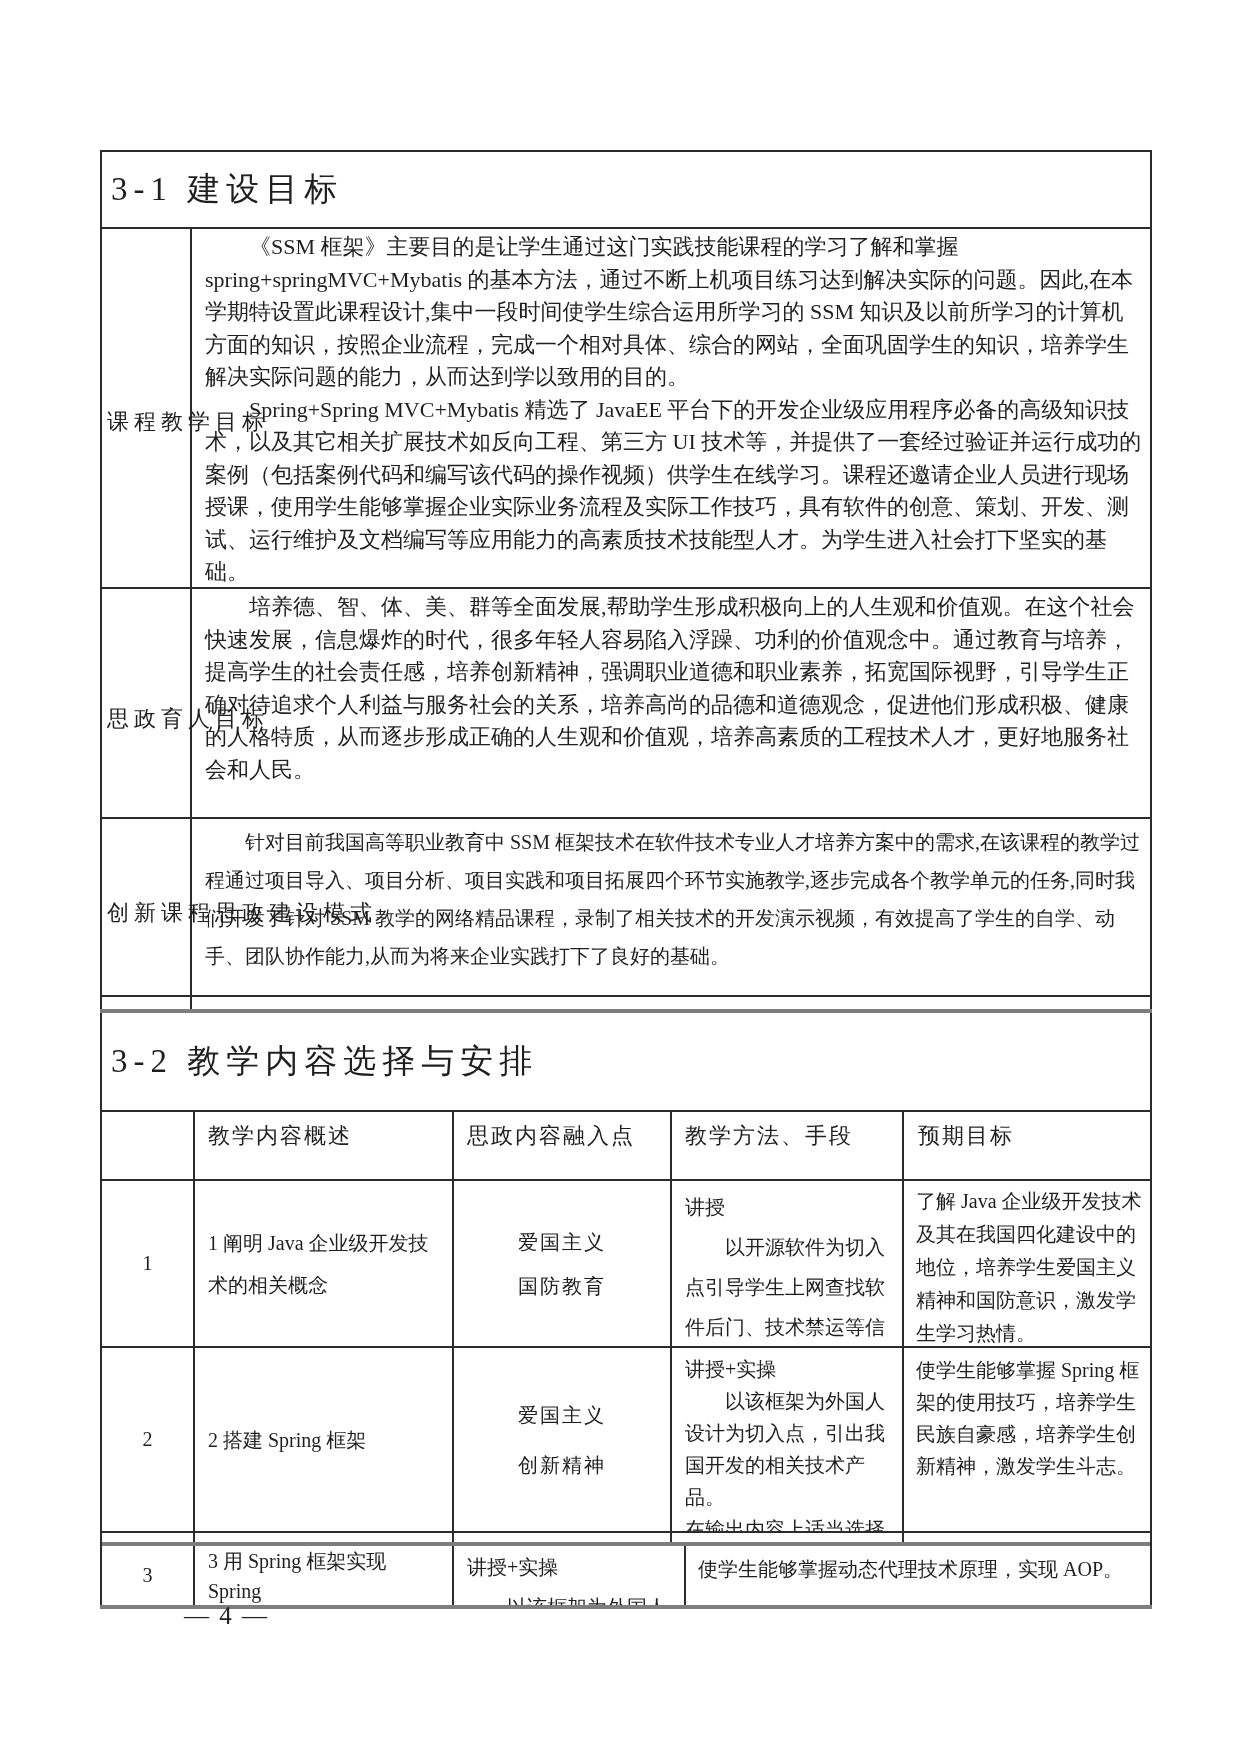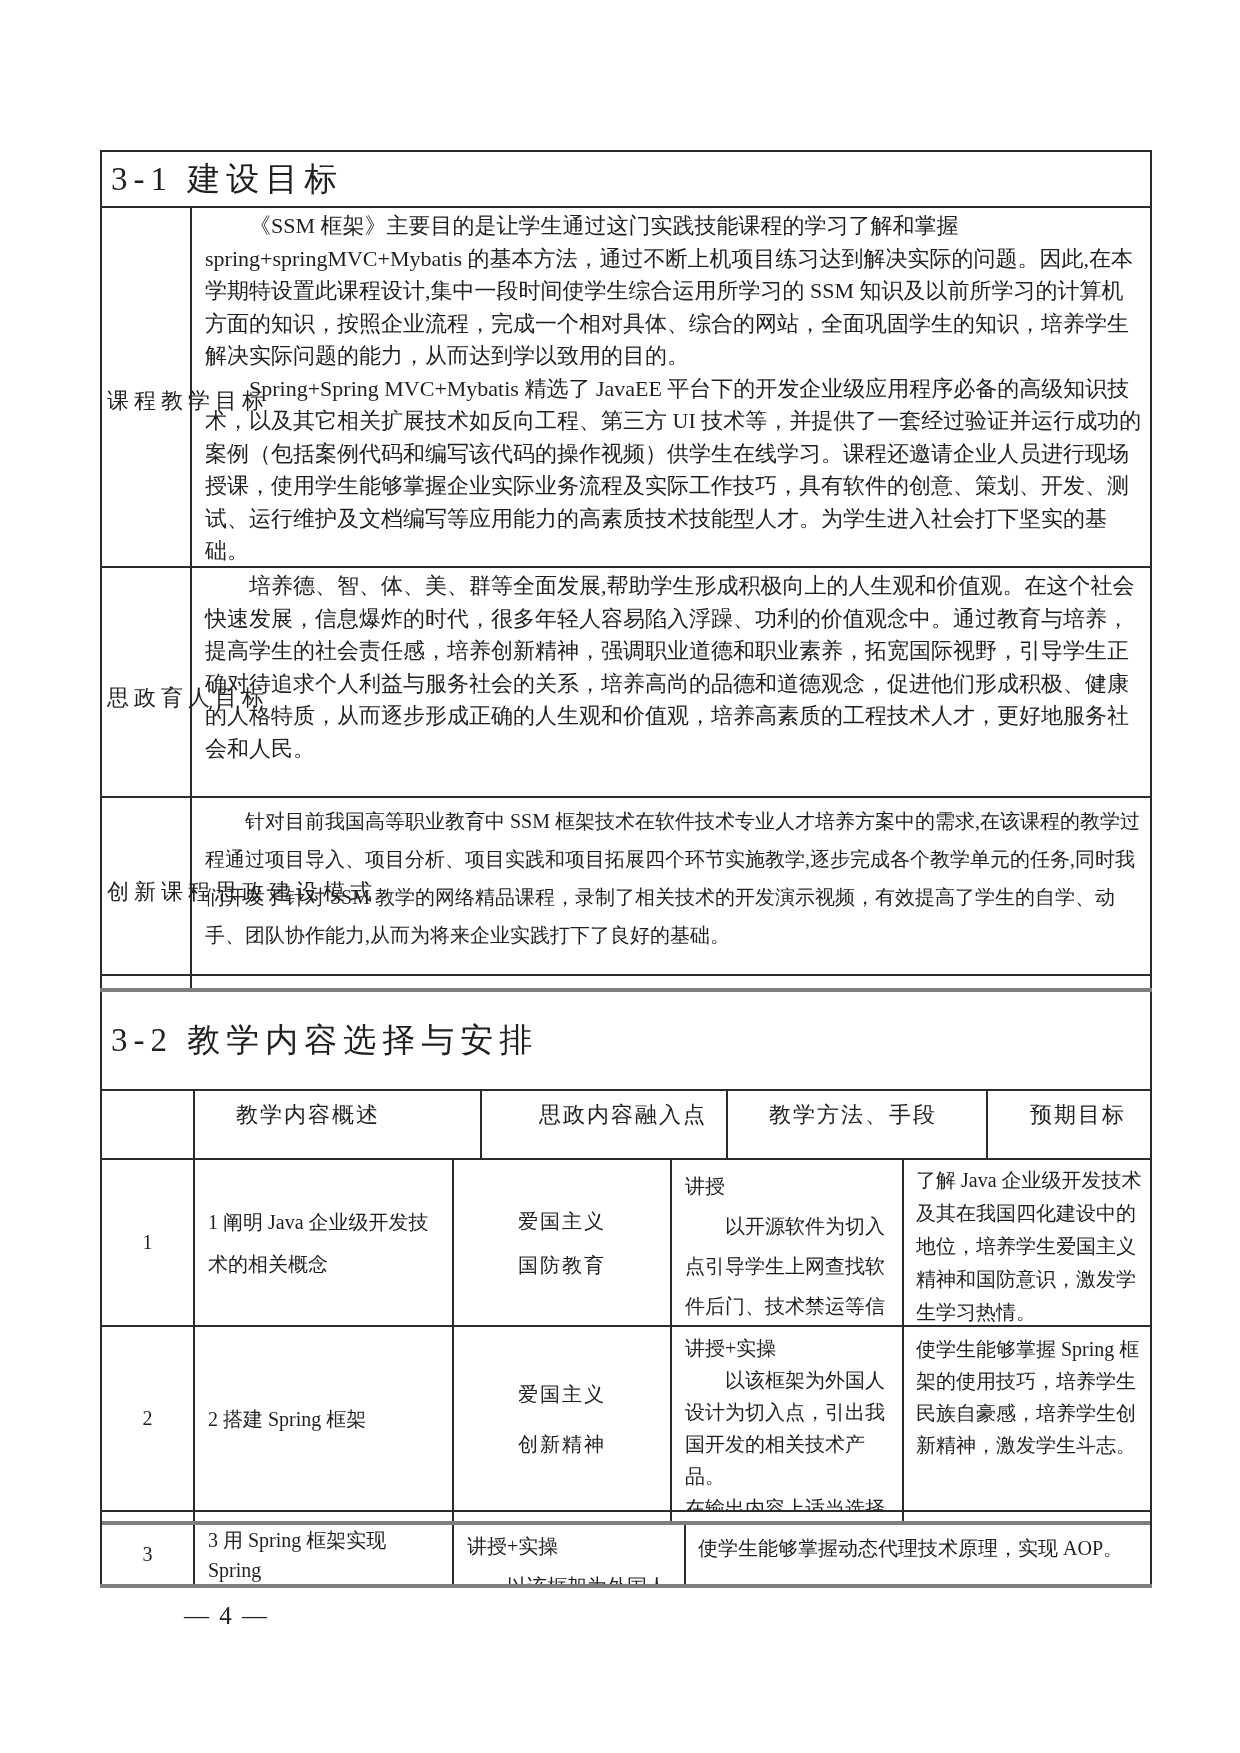--- a/index.html
+++ b/index.html
@@ -7,21 +7,21 @@
   body {
     width:1240px; height:1753px; background:#ffffff;
     font-family:"Liberation Serif","DejaVu Serif",serif;
     color:#1f1f1f; position:relative;
   }
   .outer { position:absolute; left:100px; top:150px; width:1052px; }
 
   
   .secA { border:2px solid #2b2b2b; border-bottom:0; }
   .titleA {
-    height:56px; border-bottom:2px solid #2b2b2b;
+    height:77px; border-bottom:2px solid #2b2b2b;
     display:flex; align-items:center; padding-left:9px;
     font-size:33px; letter-spacing:6px;
   }
   .rowA { display:flex; overflow:hidden; border-bottom:2px solid #2b2b2b; }
   .rowA.gap { border-bottom:0; }
   .labelA {
     flex:0 0 90px; width:90px; border-right:2px solid #2b2b2b;
     display:flex; align-items:center;
     font-size:22px; letter-spacing:5px; padding-left:5px;
   }
@@ -46,23 +46,23 @@
   .rowB { display:flex; overflow:hidden; }
   .rowB.bdr { border-bottom:2px solid #2b2b2b; }
   .cNum { flex:0 0 93px; border-right:2px solid #2b2b2b; display:flex; align-items:center; justify-content:center; font-size:20px; }
   .cCont{ flex:0 0 259px; border-right:2px solid #2b2b2b; padding:0 10px 0 13px; font-size:20px; overflow:hidden; }
   .cIde { flex:0 0 218px; border-right:2px solid #2b2b2b; font-size:20px; text-align:center; overflow:hidden; letter-spacing:2px; }
   .cMet { flex:0 0 232px; border-right:2px solid #2b2b2b; padding:0 8px 0 13px; font-size:20px; overflow:hidden; }
   .cExp { flex:1; padding:0 6px 0 12px; font-size:20px; overflow:hidden; }
   .cMet p, .cExp p, .cCont p { margin:0; }
   .indent { text-indent:2em; }
 
-  .headB { height:69px;gap:28px; }
+  .headB { height:69px; }
   .headB > div { padding-top:9px; font-size:22px; letter-spacing:2px; align-items:flex-start; }
-  .headB .cIde { text-align:left; padding-left:29px; }
+  .headB .cIde { text-align:left; padding-left:13px; }
   .headB .cExp { padding-left:14px; }
 
   .r1 { height:167px; }
   .r1 .cCont { display:flex; align-items:center; line-height:42px; }
   .r1 .cIde  { display:flex; flex-direction:column; justify-content:center; line-height:44px; }
   .r1 .cMet  { padding-top:6px;  line-height:40px; }
   .r1 .cExp  { padding-top:4px;  line-height:33px; }
 
   .r2 { height:185px; }
   .r2 .cCont { display:flex; align-items:center; line-height:32px; }

